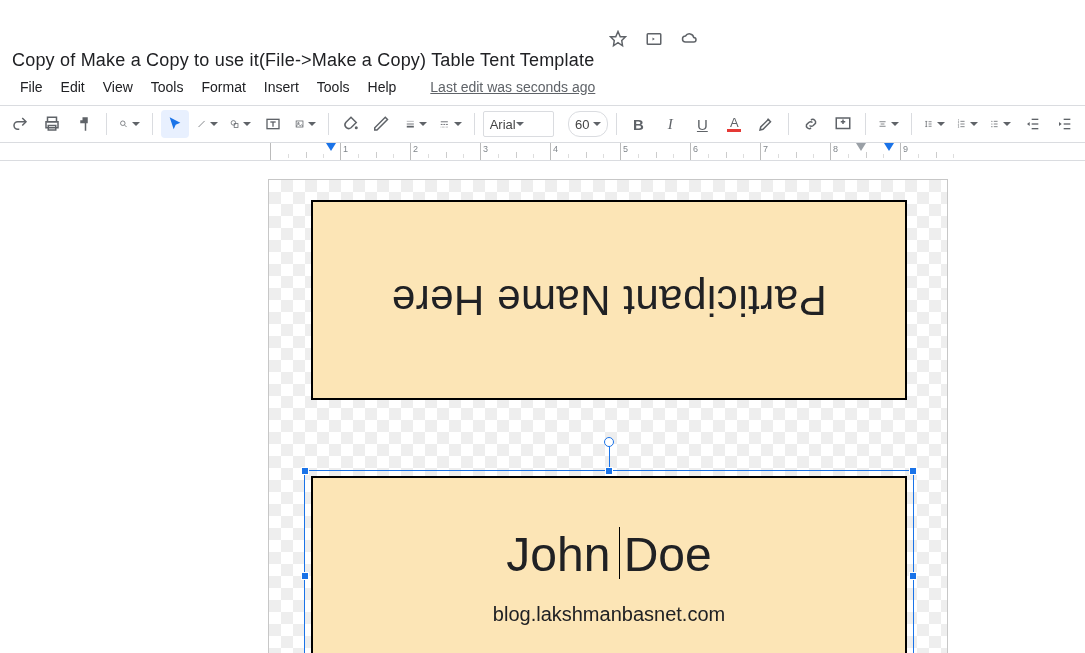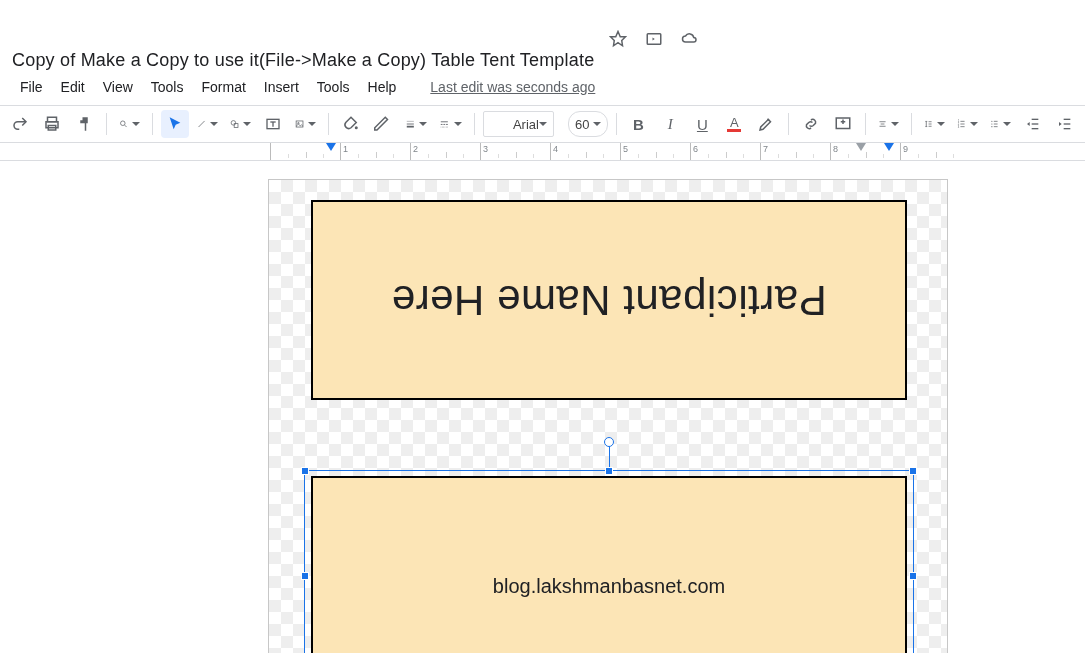--- a/index.html
+++ b/index.html
@@ -15,21 +15,21 @@
   .menubar{display:flex;align-items:center;gap:2px;padding:2px 10px 6px 12px;font-size:14px;color:#202124;border-bottom:1px solid #dadce0;}
   .menubar .mi{padding:4px 8px;border-radius:4px;cursor:pointer;}
   .menubar .last-edit{margin-left:24px;color:#5f6368;text-decoration:underline;cursor:pointer;}
 
   
   .toolbar{display:flex;align-items:center;gap:4px;padding:4px 6px;border-bottom:1px solid #dadce0;background:#fff;font-size:13px;color:#444;user-select:none;}
   .tb-btn{height:28px;min-width:28px;display:flex;align-items:center;justify-content:center;border-radius:4px;cursor:pointer;background:none;border:none;color:#5f6368;padding:0 4px;}
   .tb-sep{width:1px;height:22px;background:#dadce0;margin:0 4px;}
   .tb-drop{display:flex;align-items:center;gap:2px;}
   .tb-drop::after{content:"";border:4px solid transparent;border-top-color:#5f6368;margin-top:4px;margin-left:2px;}
-  .font-box{height:26px;width:90px;border:1px solid #dadce0;border-radius:2px;display:flex;align-items:center;justify-content:flex-end;padding:0 6px;font-size:13px;cursor:pointer;}
+  .font-box{height:26px;width:90px;border:1px solid #dadce0;border-radius:2px;display:flex;align-items:center;justify-content:flex-start;padding:0 6px;font-size:13px;cursor:pointer;}
   .size-box{height:26px;width:48px;border:1px solid #dadce0;border-radius:12px;display:flex;align-items:center;justify-content:space-between;padding:0 6px;font-size:13px;cursor:pointer;}
   .font-box::after,.size-box::after{content:"";border:4px solid transparent;border-top-color:#5f6368;margin-top:4px;}
   svg{display:block;}
   .active{background:#e8f0fe;color:#1a73e8;}
 
   
   .ruler{height:18px;background:#fff;border-bottom:1px solid #dadce0;position:relative;overflow:hidden;font-size:9px;color:#80868b;}
   .ruler-inner{position:absolute;left:270px;top:0;height:100%;display:flex;align-items:flex-end;}
   .tick-major{position:relative;width:70px;height:100%;border-left:1px solid #bbb;}
   .tick-major span{position:absolute;left:2px;top:1px;}
@@ -332,20 +332,24 @@
 </div>
 
 <div class="canvas-wrap">
   <div class="page">
 
     <div class="tent-box tent-top">
       <div class="line1">Participant Name Here</div>
     </div>
 
     <div class="tent-box tent-bottom">
+      <div style="position:relative">
+        <span class="line1">John Doe</span>
+        <span class="caret" style="left:113px;top:0"></span>
+      </div>
       <div class="line2">blog.lakshmanbasnet.com</div>
     </div>
 
     <div class="sel-box">
       <div class="rotate-line"></div>
       <div class="rotate-handle"></div>
       <div class="handle hnw"></div>
       <div class="handle hn"></div>
       <div class="handle hne"></div>
       <div class="handle hw"></div>

